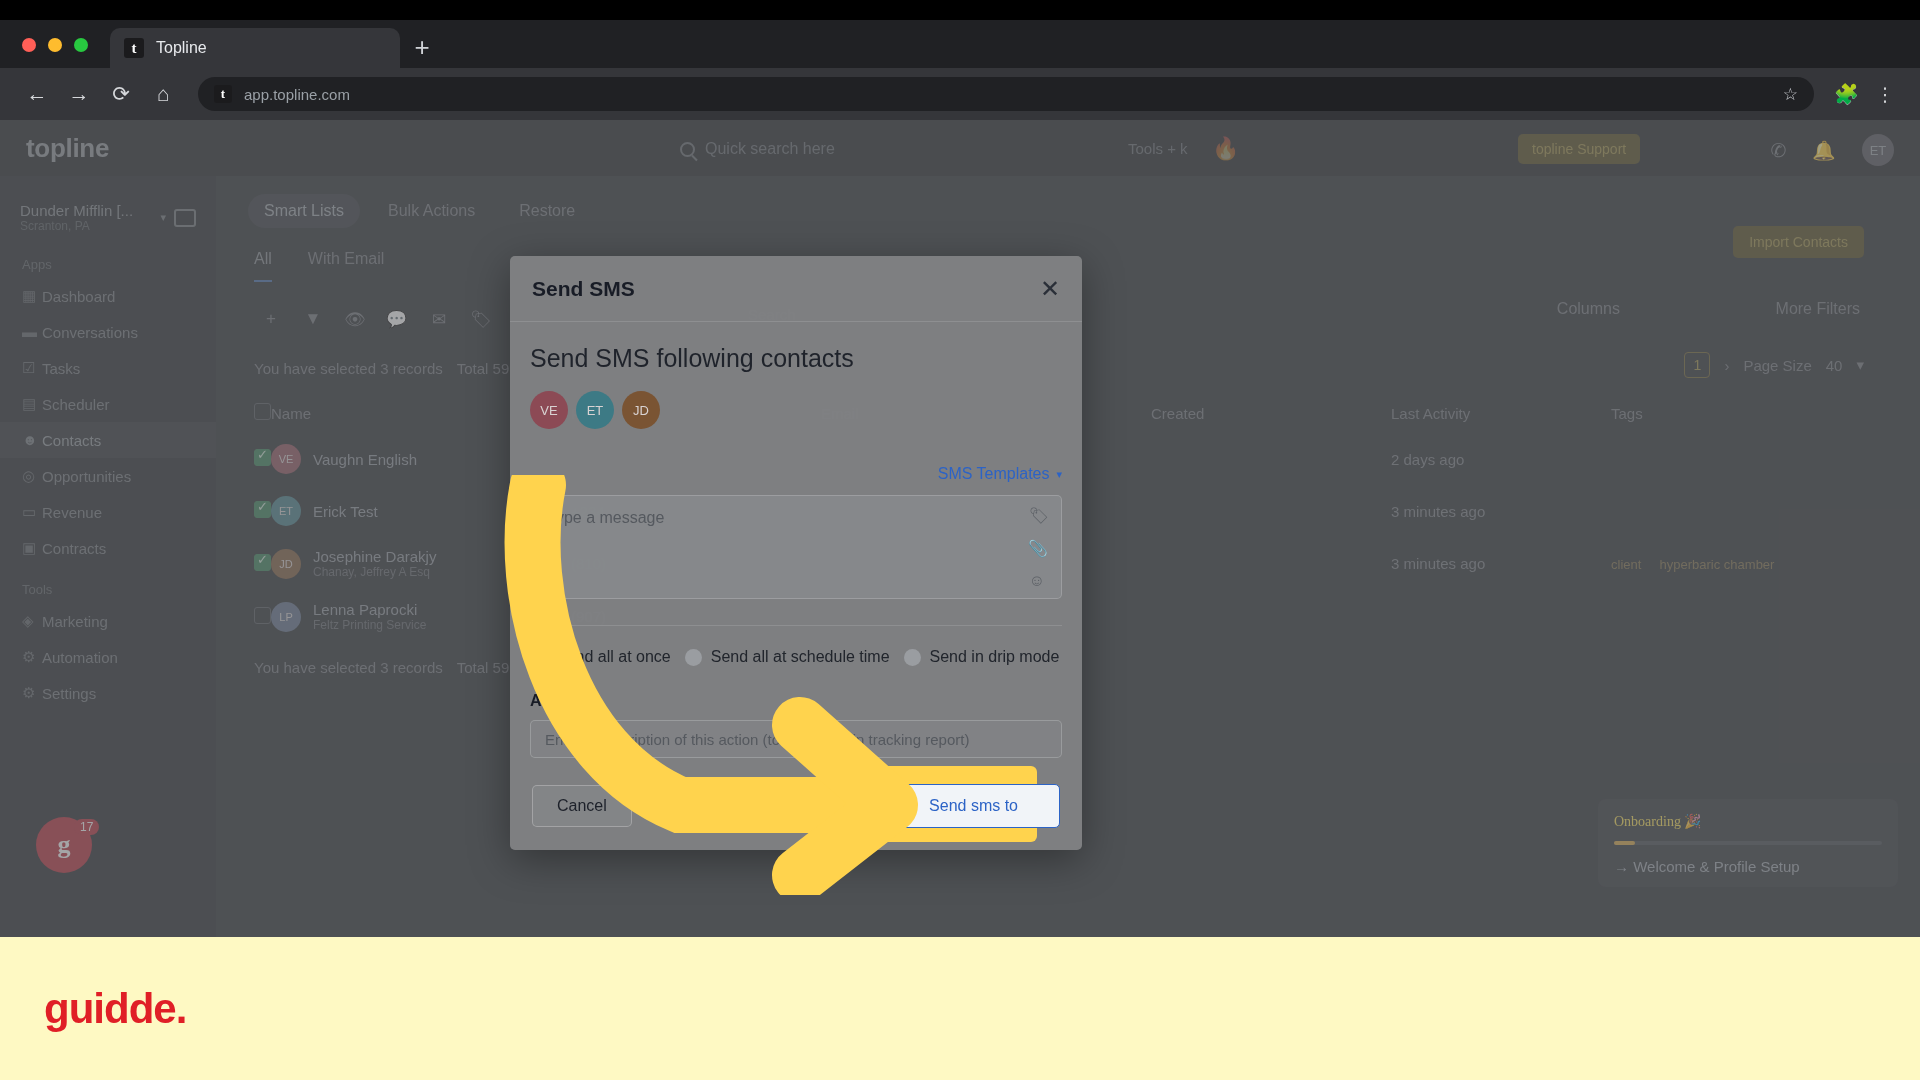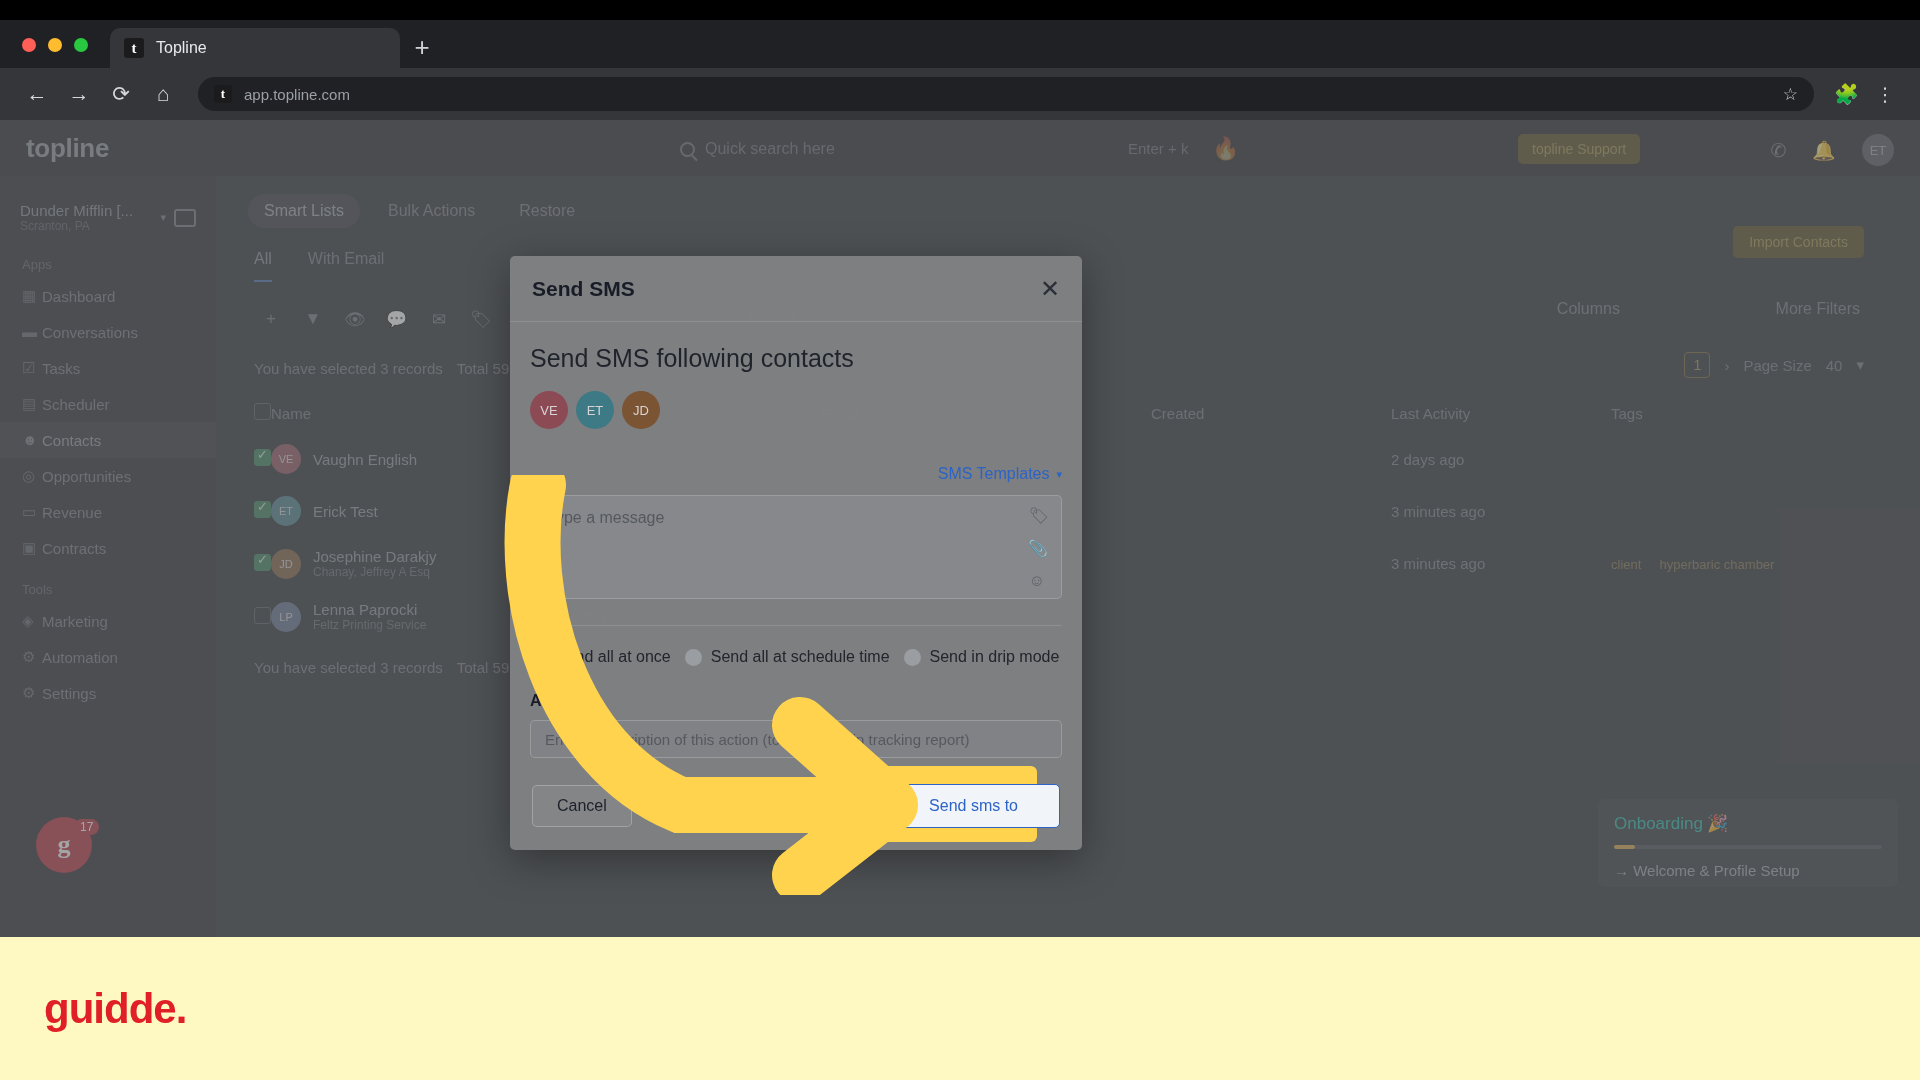--- a/index.html
+++ b/index.html
@@ -178,21 +178,21 @@
   .nm { color: #8a9198; }
   .sub { color: #5c6167; font-size: 12px; }
   .tagchip { color: #7b6a3f; font-size: 13px; margin-right: 14px; }
   #footer-sel { padding: 16px 38px; color: #6d7278; font-size: 15px; display: flex; gap: 14px; }
 
   
   #onboarding {
     position: absolute; right: 22px; bottom: 58px; width: 300px; height: 88px;
     background: #262a2f; border-radius: 8px; padding: 14px 16px;
   }
-  #ob-title { color: #14b8a6; font-size: 17px; }
+  #ob-title { color: #fde047; font-size: 14px; font-family: Liberation Serif, serif; }
   #ob-track { margin-top: 11px; height: 4px; background: #3a3f45; border-radius: 2px; }
   #ob-fill { height: 4px; width: 22px; background: #d8a33a; border-radius: 2px; }
   #ob-link { margin-top: 13px; color: #9aa1a8; font-size: 15px; }
 
   
   #overlay { position: absolute; inset: 0; background: rgba(108,110,113,0.62); }
   #modal {
     position: absolute; left: 510px; top: 136px; width: 572px; height: 594px;
     background: rgba(128,129,131,0.97); border-radius: 5px;
     box-shadow: 0 10px 40px rgba(0,0,0,.35);
@@ -287,21 +287,21 @@
   </div>
 
   <div id="viewport">
 
     <div id="app-top">
       <div id="brand">topline</div>
       <div id="quick-search">
         <span class="mag"></span>
         <span>Quick search here</span>
       </div>
-      <div id="ctrlk">Enter + k</div>
+      <div id="ctrlk">Tools + k</div>
       <div id="flame">🔥</div>
       <div id="support-btn">topline Support</div>
       <div id="top-icons">
         <span>✆</span>
         <span>🔔</span>
         <span id="avatar-top">ET</span>
       </div>
     </div>
 
     <div id="sidebar">

